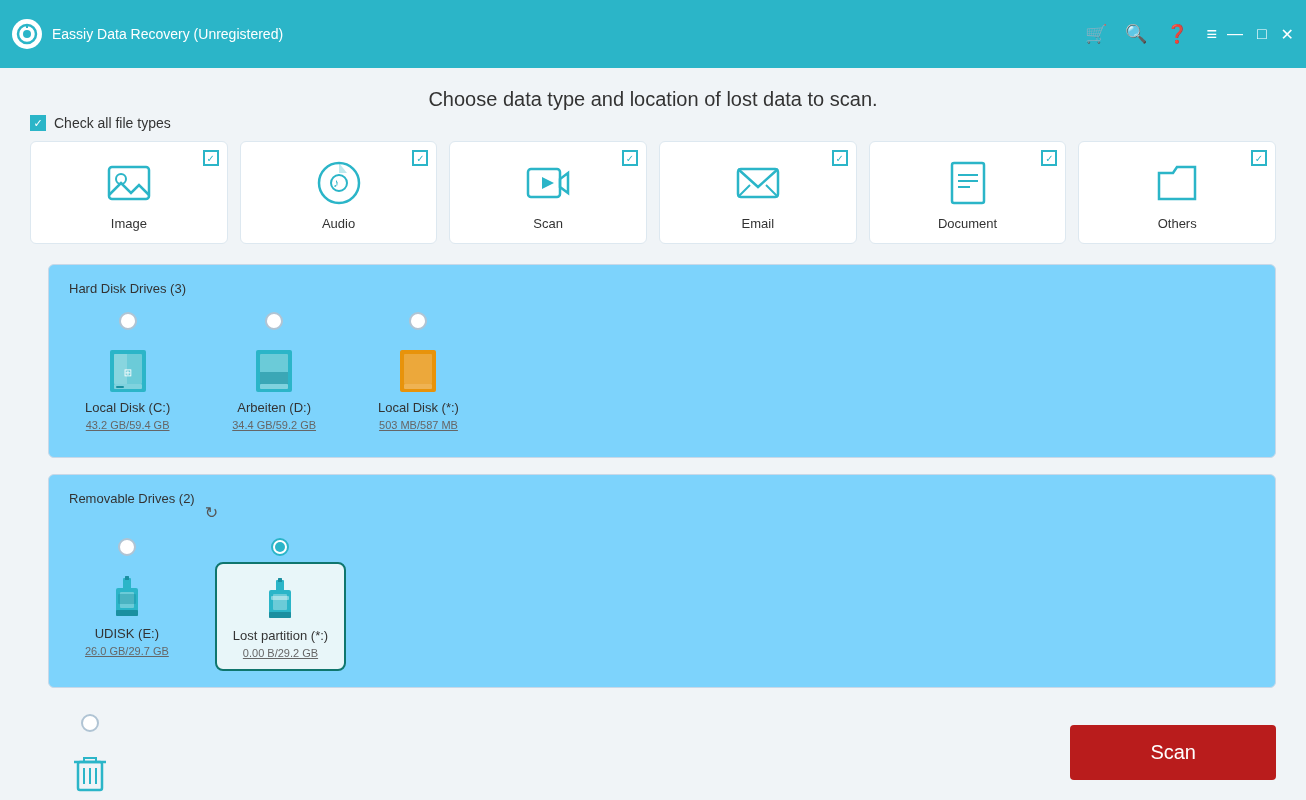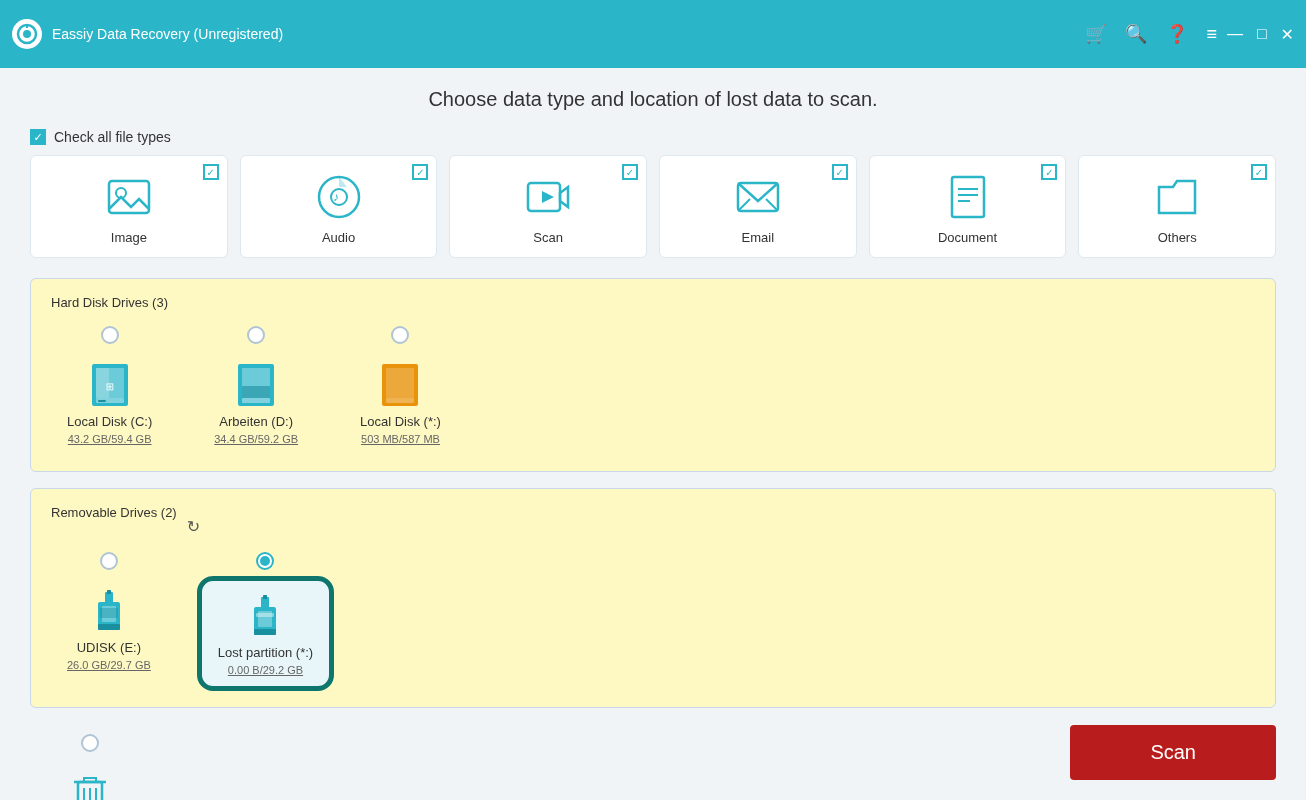--- a/index.html
+++ b/index.html
@@ -33,21 +33,21 @@
       background: #f0f4f7;
       padding: 20px 30px;
       height: calc(800px - 50px);
       overflow-y: auto;
     }
 
     .page-title {
       text-align: center;
       font-size: 20px;
       color: #333;
-      margin-bottom: 18px;
+      margin-bottom: 4px;
       font-weight: 400;
     }
 
     
     .section-label {
       display: flex;
       align-items: center;
       gap: 8px;
       margin-bottom: 10px;
       font-size: 14px;
@@ -96,22 +96,23 @@
       display: flex; align-items: center; justify-content: center;
       color: #2bb5c8; font-size: 10px;
     }
 
     
     .drive-section {
       border: 1px solid #c8d8e8;
       border-radius: 6px;
       padding: 16px 20px;
       margin-bottom: 16px;
-      background: #fef9c3;
+      background: #7dd3fc;
       position: relative;
+      margin-left: 18px;
     }
     .drive-section-title {
       font-size: 13px;
       color: #333;
       margin-bottom: 16px;
       font-weight: 500;
     }
     .drive-section-title-row {
       display: flex;
       align-items: flex-end;
@@ -159,22 +160,22 @@
     .drive-card {
       display: flex;
       flex-direction: column;
       align-items: center;
       padding: 10px 16px;
       gap: 4px;
       cursor: pointer;
     }
     .drive-card.selected-card {
       background: #e8f6f9;
-      border: 5px solid #0f766e;
-      border-radius: 16px;
+      border: 2px solid #0f766e;
+      border-radius: 8px;
     }
     .drive-icon-area {
       width: 40px; height: 50px;
       display: flex; align-items: center; justify-content: center;
     }
     .drive-name {
       font-size: 13px;
       color: #333;
       text-align: center;
     }

